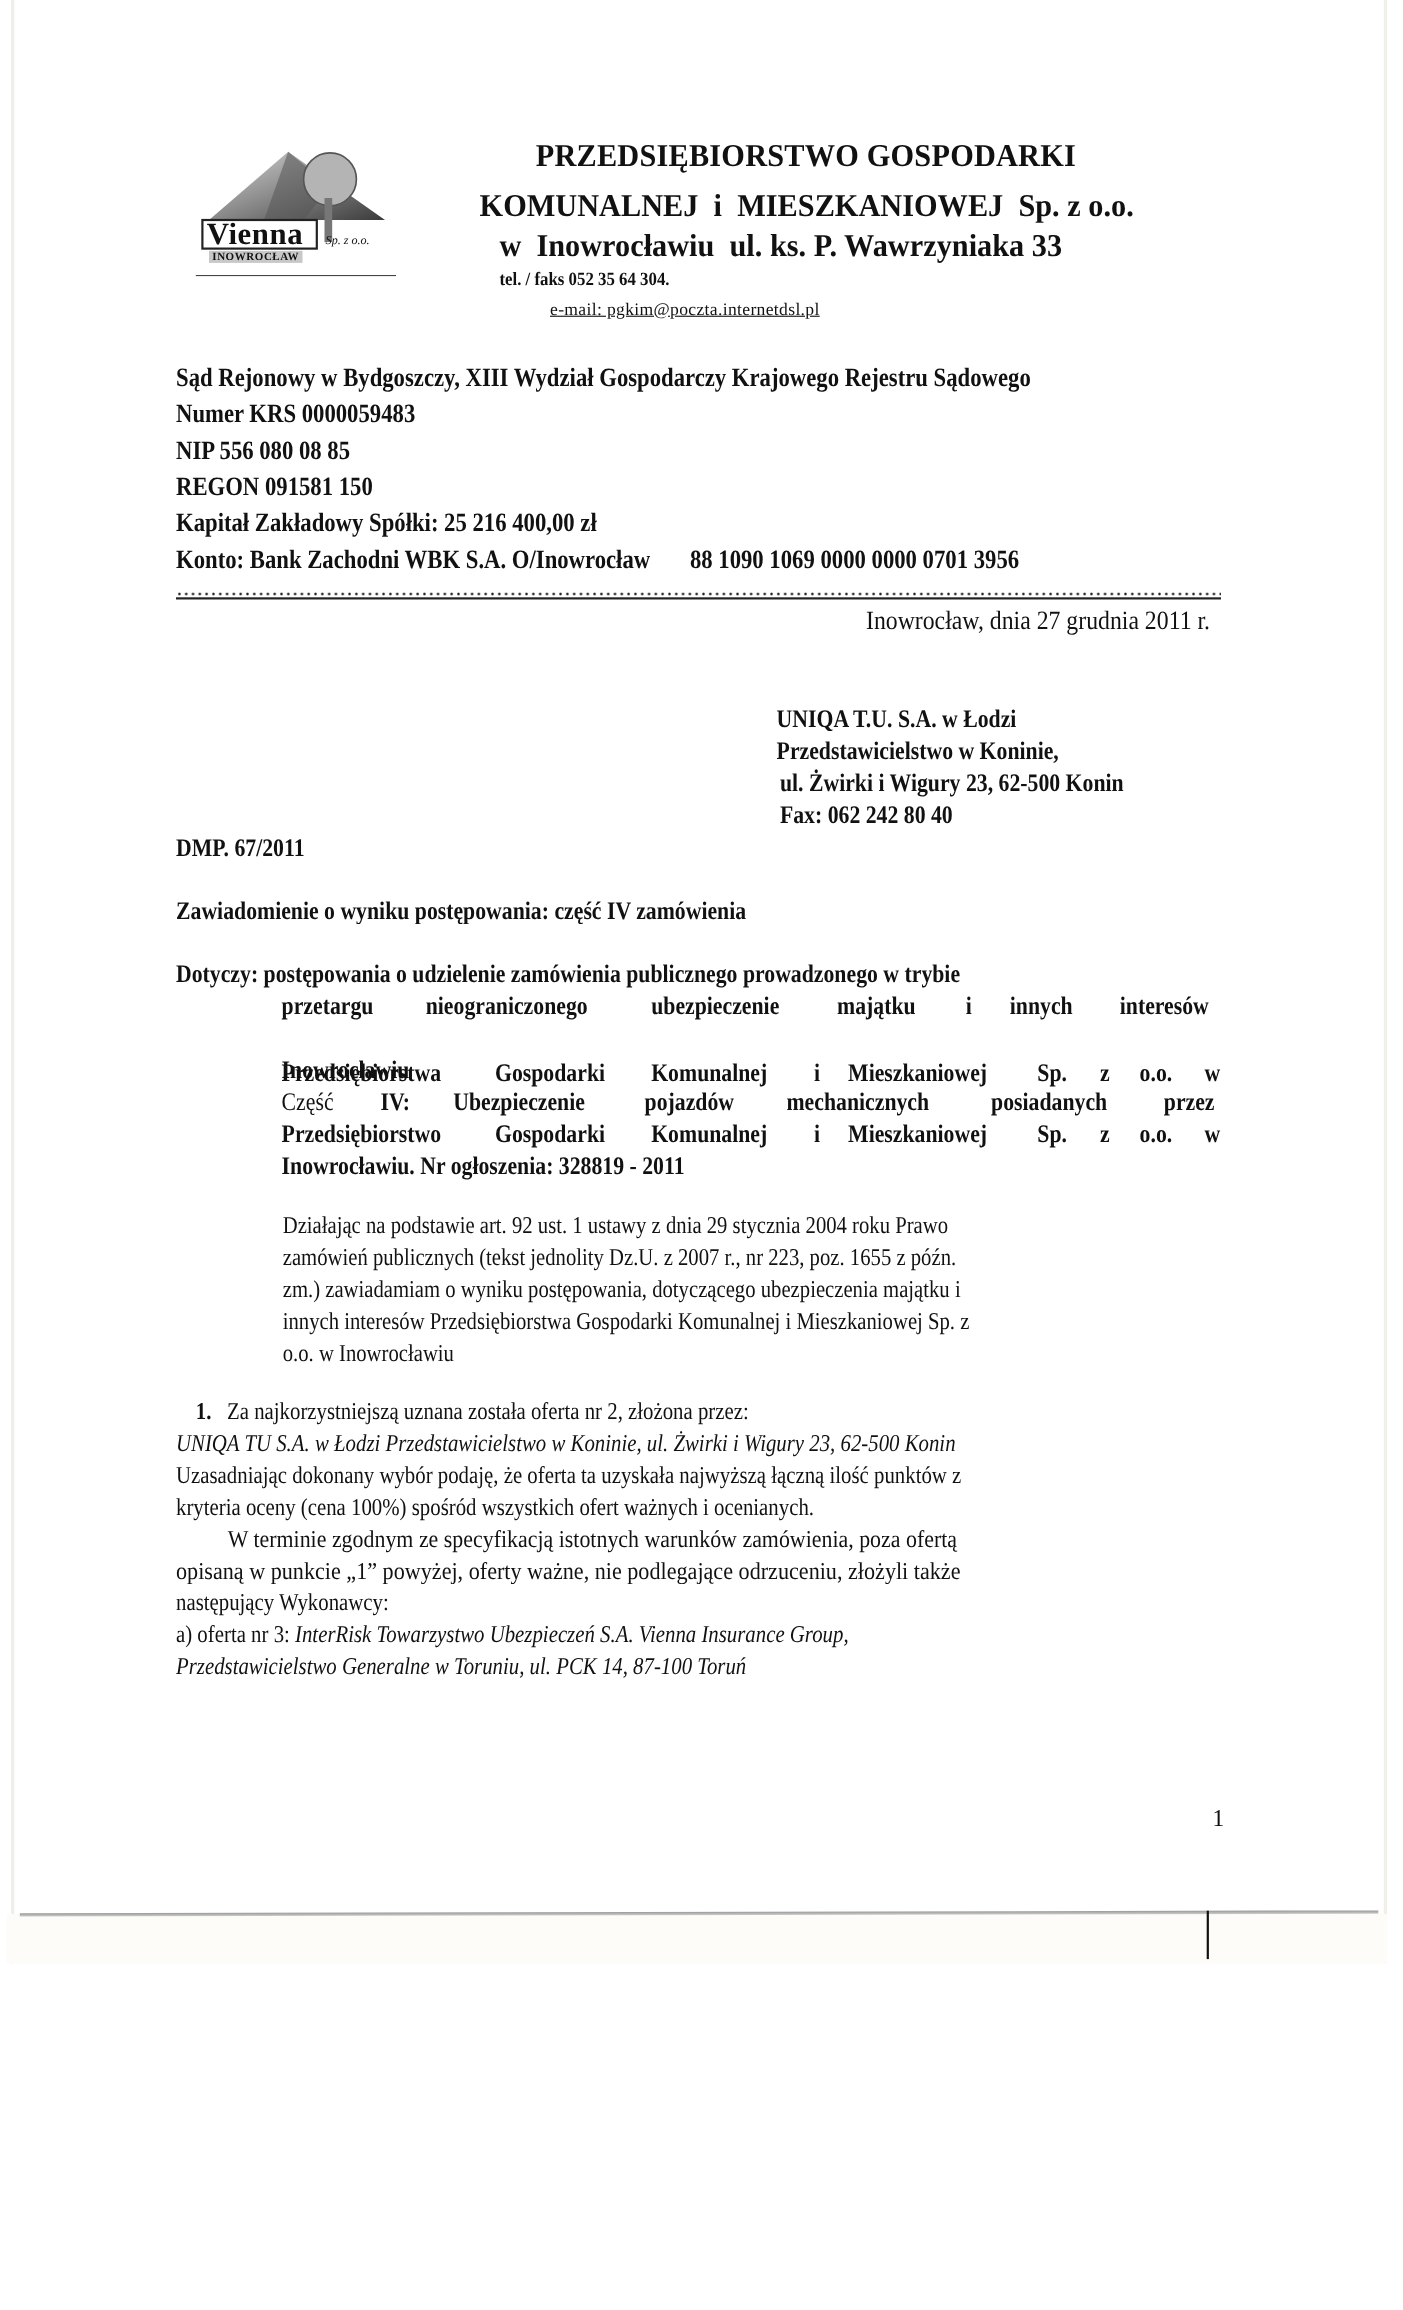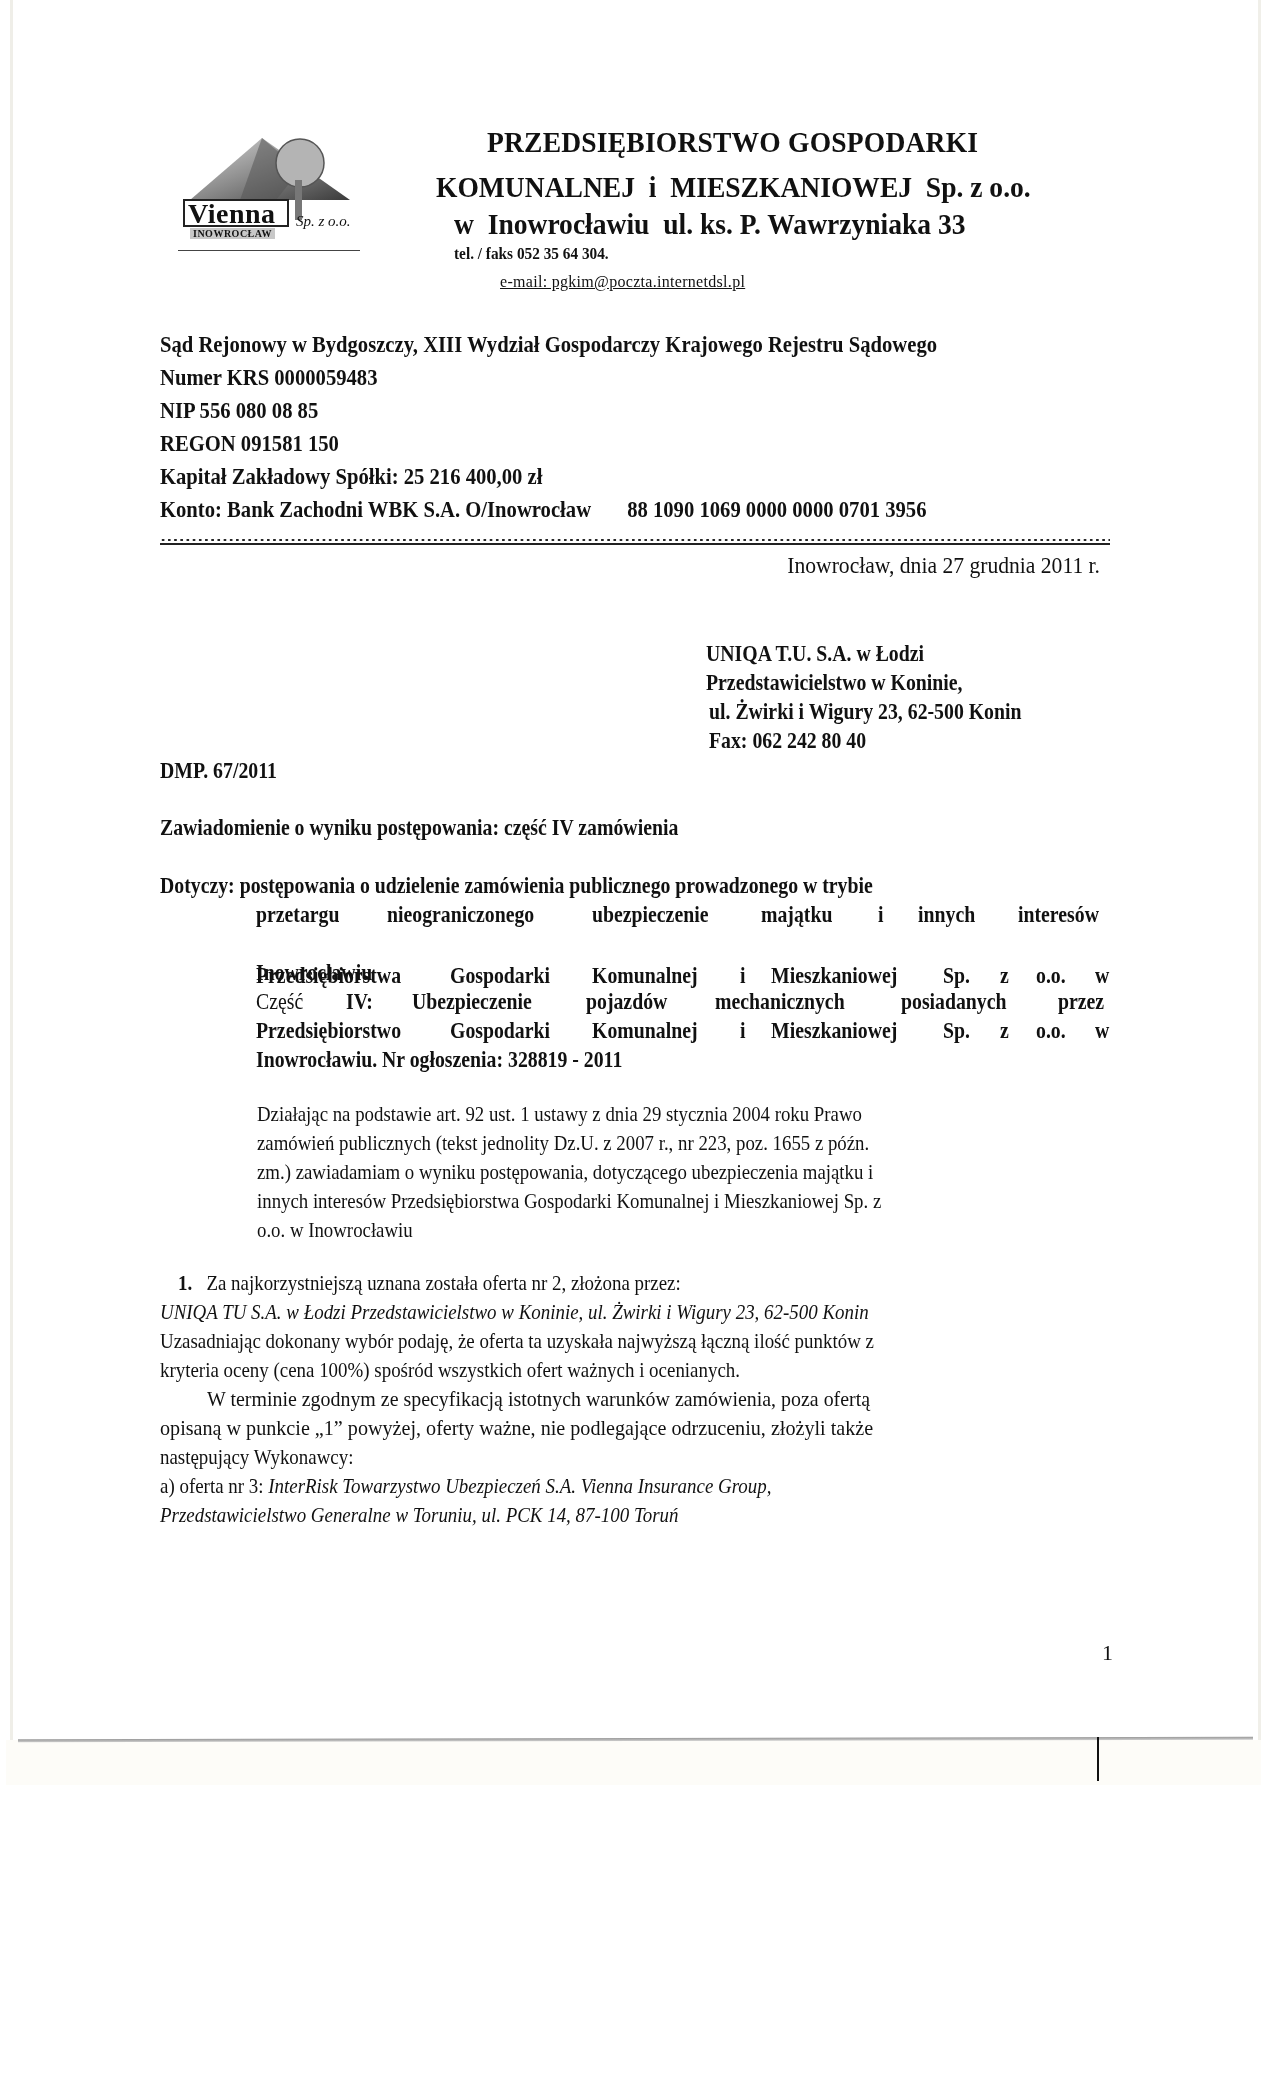--- a/index.html
+++ b/index.html
@@ -72,21 +72,21 @@
         <stop offset="1" stop-color="#3a3a3a"></stop>
       </linearGradient>
     </defs>
     <polygon points="10,82 82,20 170,82" fill="url(#mt)"></polygon>
     <polygon points="82,20 120,52 96,82 60,82" fill="#555" opacity="0.55"></polygon>
     <circle cx="120" cy="45" r="24" fill="#b4b4b4" stroke="#555" stroke-width="1.5"></circle>
     <rect x="115" y="62" width="7" height="40" fill="#777"></rect>
     <rect x="4" y="82" width="104" height="26" fill="#fff" stroke="#222" stroke-width="2"></rect>
   </svg>
   <span class="abs" style="left:8px; top:80px; font-size:28px; font-weight:bold; letter-spacing:0.5px;">Vienna</span>
-  <span class="abs" style="left:116px; top:95px; font-size:15px; font-style:italic;">Sp. z o.o.</span>
+  <span class="abs" style="left:116px; top:95px; font-size:11px; font-style:italic;">Sp. z o.o.</span>
   <span class="abs" style="left:10px; top:110px; font-size:10px; font-weight:bold; background:#c8c8c8; padding:0 3px; letter-spacing:0.5px;">INOWROCŁAW</span>
 </div>
 <div class="logo-rule"></div>
 
 <div class="abs hdr hdr1">PRZEDSIĘBIORSTWO GOSPODARKI</div>
 <div class="abs hdr hdr2" style="white-space:pre;">KOMUNALNEJ  i  MIESZKANIOWEJ  Sp. z o.o.</div>
 <div class="abs hdr hdr3" style="white-space:pre;">w  Inowrocławiu  ul. ks. P. Wawrzyniaka 33</div>
 <div class="abs hdr hdr4">tel. / faks 052 35 64 304.</div>
 <div class="abs hdr hdr5">e-mail: pgkim@poczta.internetdsl.pl</div>
 

